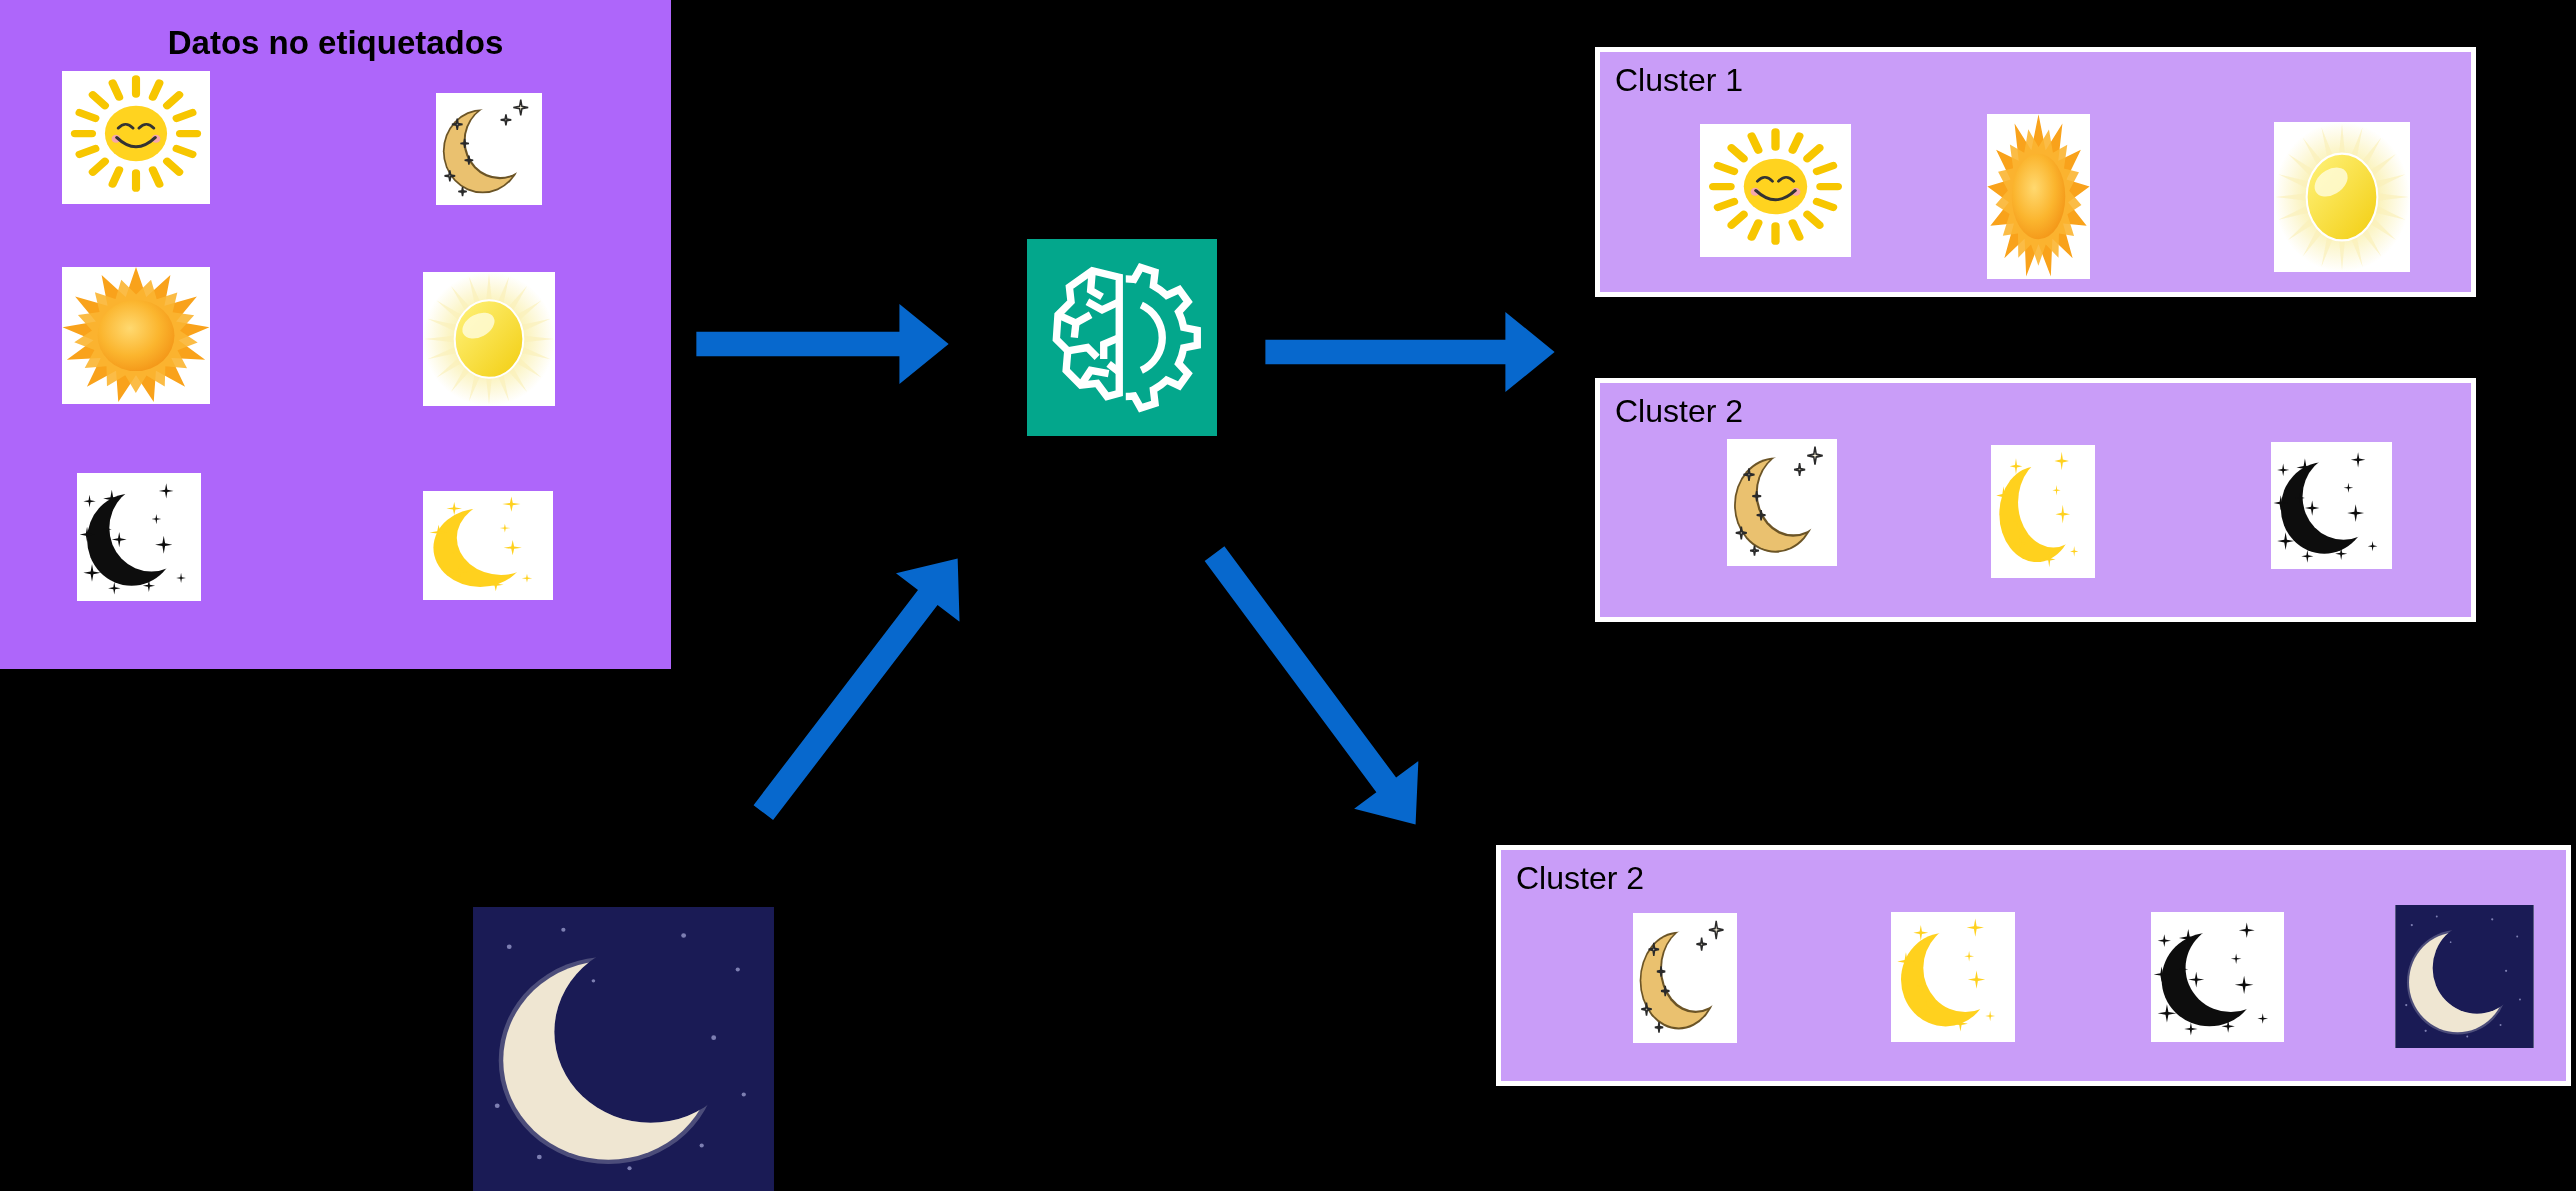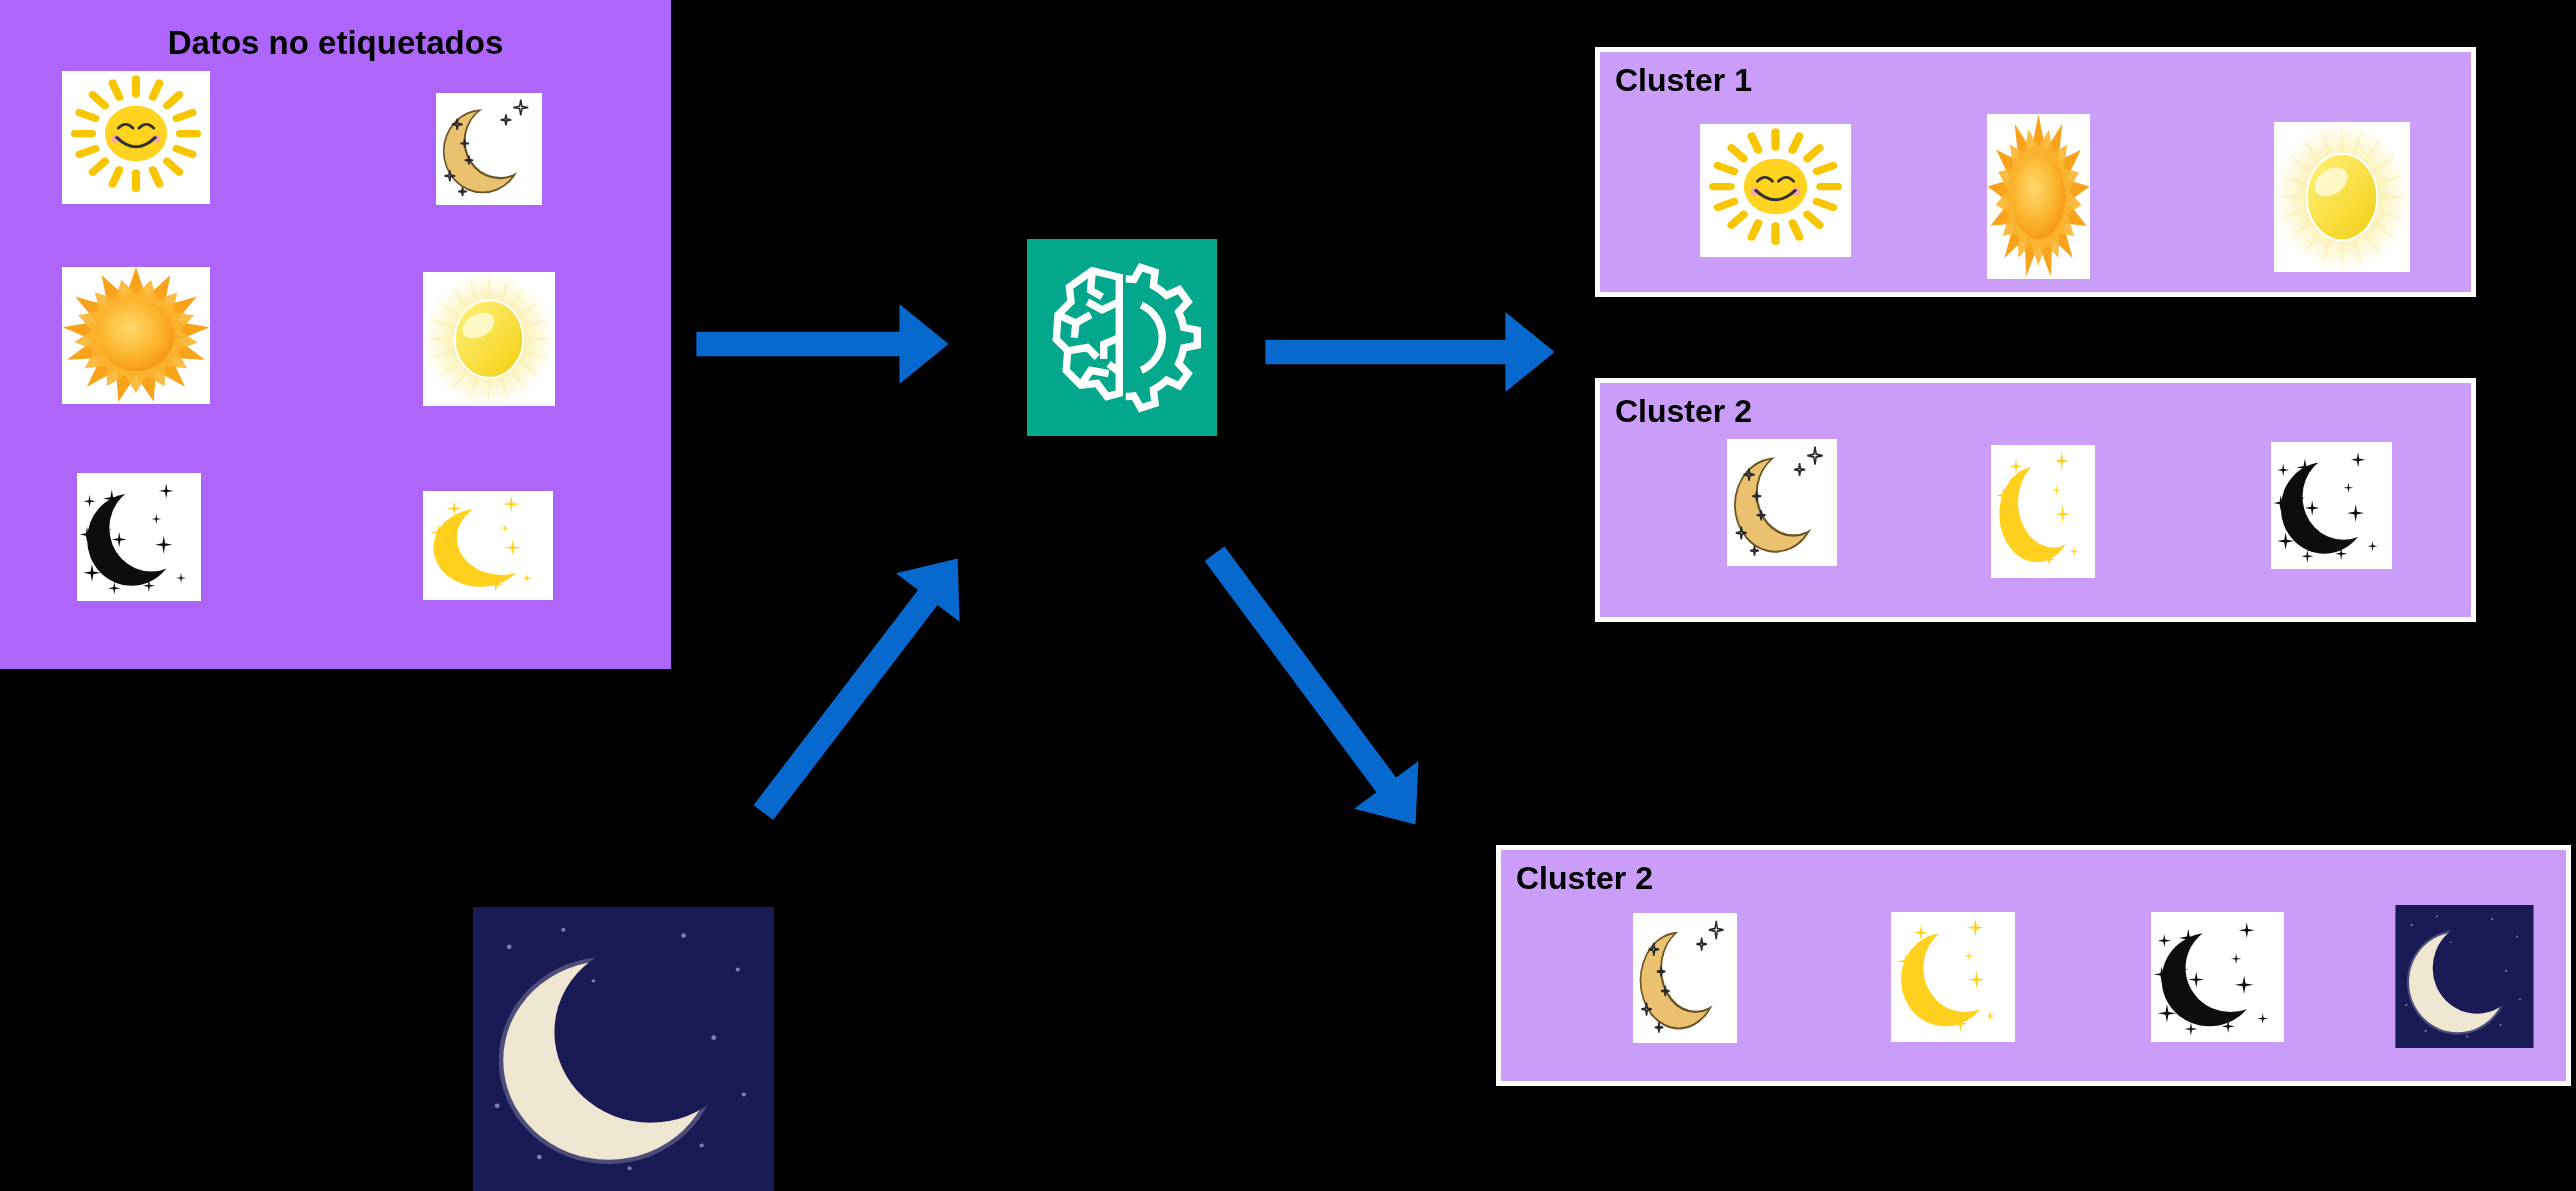--- a/index.html
+++ b/index.html
@@ -16,21 +16,21 @@
     font-size:33px;font-weight:700;color:#000;text-align:center;
     margin:8px;padding-top:16px;letter-spacing:0;
   }
   .tile{position:absolute;background:#fff;}
   .tile svg{width:100%;height:100%;display:block;}
   .cluster{
     position:absolute;background:var(--cluster-purple,#c99df8);
     border:5.6px solid #fff;box-sizing:border-box;
   }
   .cluster-label{
-    font-size:32px;font-weight:700;color:#000;margin:0;
+    font-size:32px;font-weight:400;color:#000;margin:0;
     padding:10px 0 0 15px;
   }
   .ml-box{
     position:absolute;left:1027px;top:239px;width:190px;height:197px;
     background:var(--ml-teal,#03a78c);
     display:flex;align-items:center;justify-content:center;
   }
   .ml-box svg{width:86%;height:86%;}
   .arrow{position:absolute;}
   .arrow polygon{fill:var(--arrow-blue,#0768cd);}

